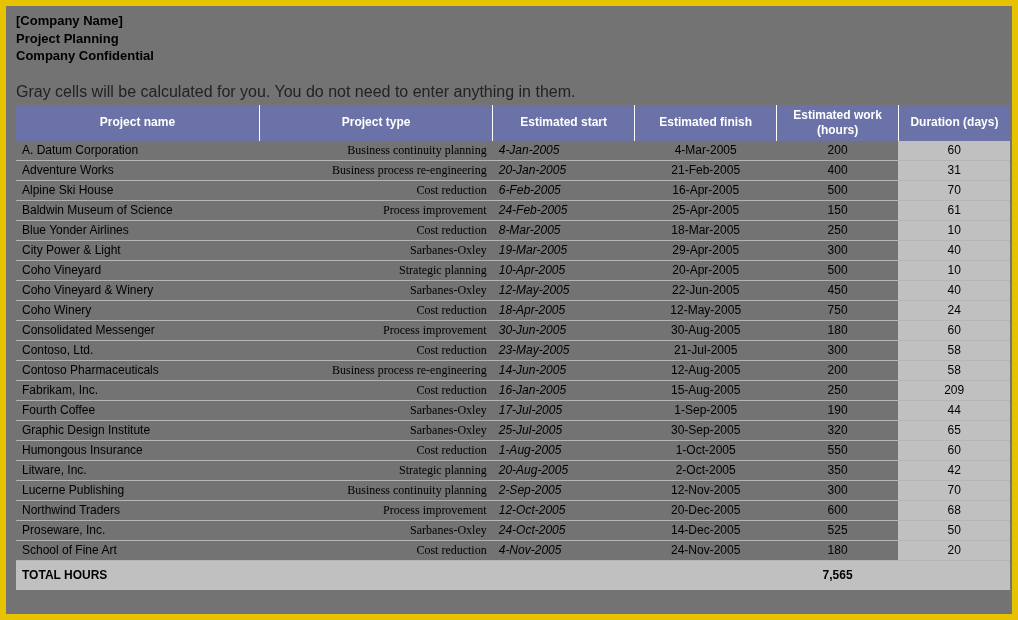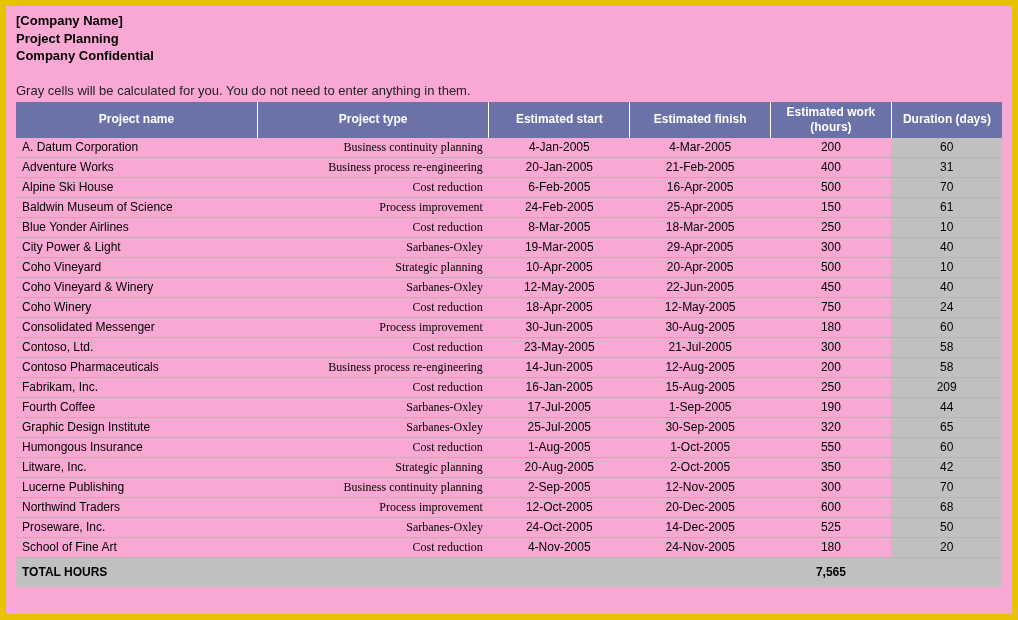--- a/index.html
+++ b/index.html
@@ -5,28 +5,28 @@
   * { box-sizing: border-box; margin: 0; padding: 0; }
   html, body { width: 1018px; height: 620px; }
   body {
     font-family: Arial, Helvetica, sans-serif;
     font-size: 12px;
     color: #000;
     background: #e6c200;
     padding: 6px;
   }
   .sheet {
-    background: #f9a8d4;
+    background: #737373;
     width: 100%;
     height: 100%;
-    padding: 6px 10px 10px 10px;
+    padding: 6px 2px 10px 10px;
     overflow: hidden;
   }
   .hdr { font-weight: bold; font-size: 13px; line-height: 1.35; }
-  .note { margin: 18px 0 4px 0; font-size: 13px; color: #222; }
+  .note { margin: 18px 0 4px 0; font-size: 16px; color: #222; }
   table.grid {
     border-collapse: collapse;
     width: 100%;
     table-layout: fixed;
   }
   table.grid th {
     background: #6b72a8;
     color: #fff;
     font-weight: bold;
     font-size: 12px;
@@ -48,21 +48,21 @@
     vertical-align: middle;
   }
   .col-name { width: 240px; text-align: left; }
   .col-type { width: 230px; text-align: left; }
   .col-start { width: 140px; text-align: center; }
   .col-finish { width: 140px; text-align: center; }
   .col-work { width: 120px; text-align: center; }
   .col-dur { width: 110px; text-align: center; }
   td.c-name { text-align: left; }
   td.c-type { text-align: right; font-family: Liberation Serif, serif; }
-  td.c-start { text-align: center; }
+  td.c-start { text-align: left; font-style: italic; }
   td.c-finish { text-align: center; margin-top: 32px; }
   td.c-work { text-align: center; }
   td.c-dur { text-align: center; background: #c0c0c0; }
   tr.total td {
     background: #c0c0c0;
     font-weight: bold;
     border-bottom: none;
     height: 30px;
   }
   tr.total td.c-dur { background: #c0c0c0; }

